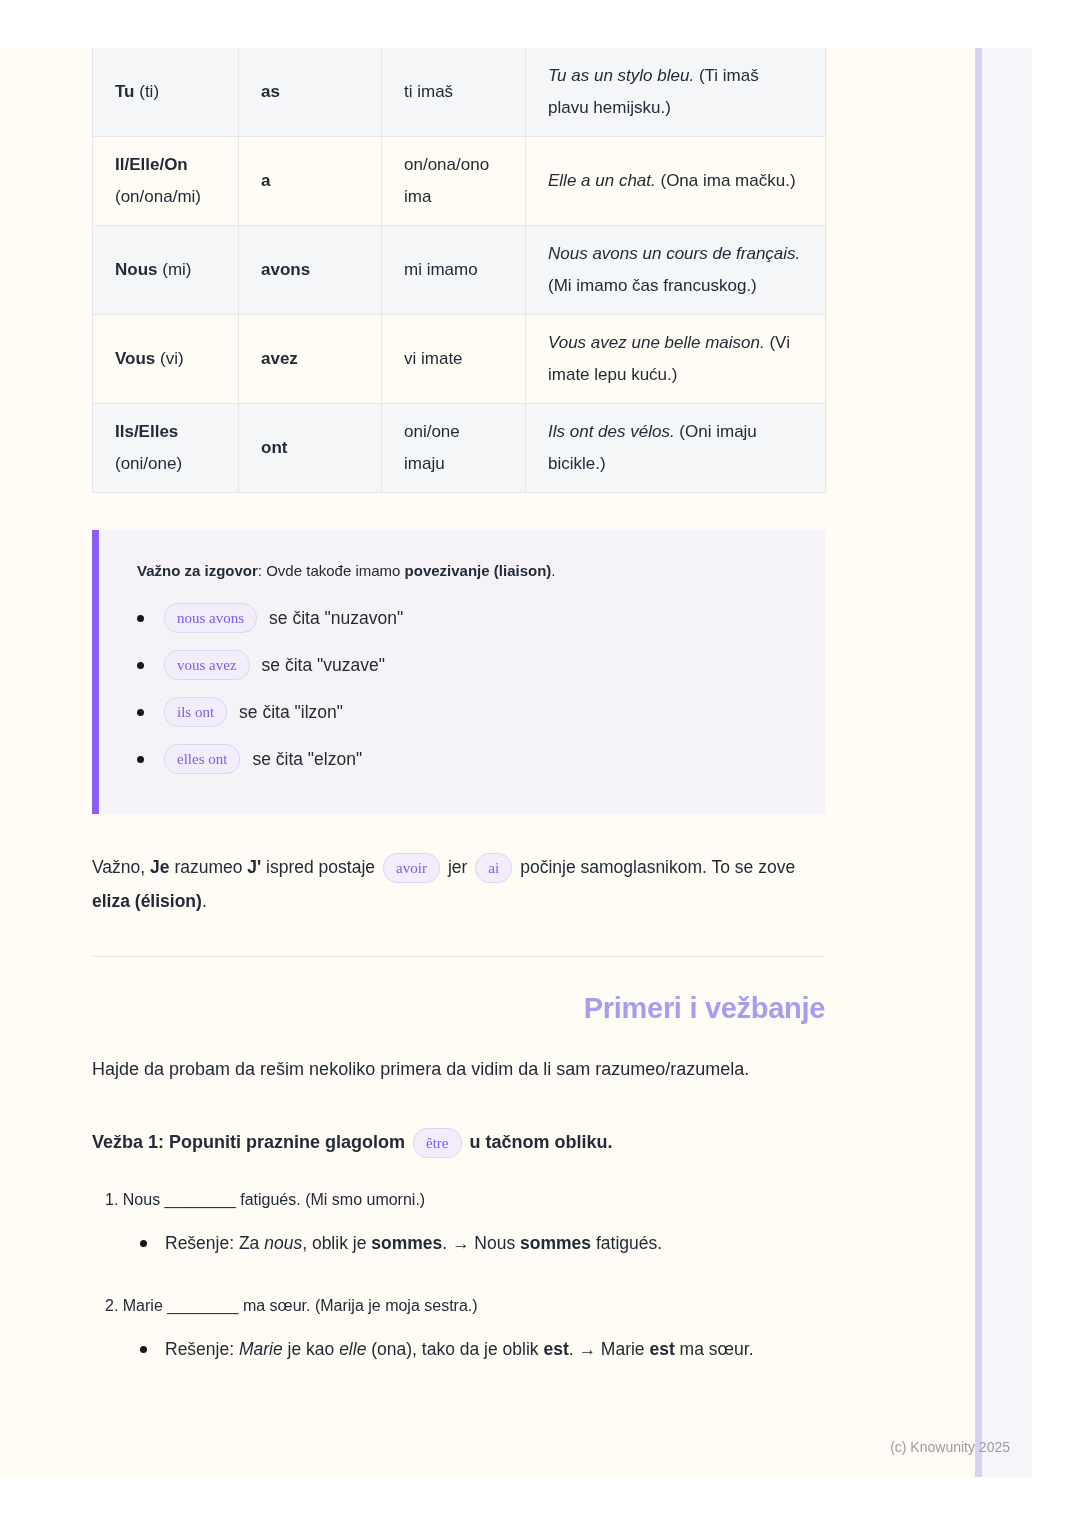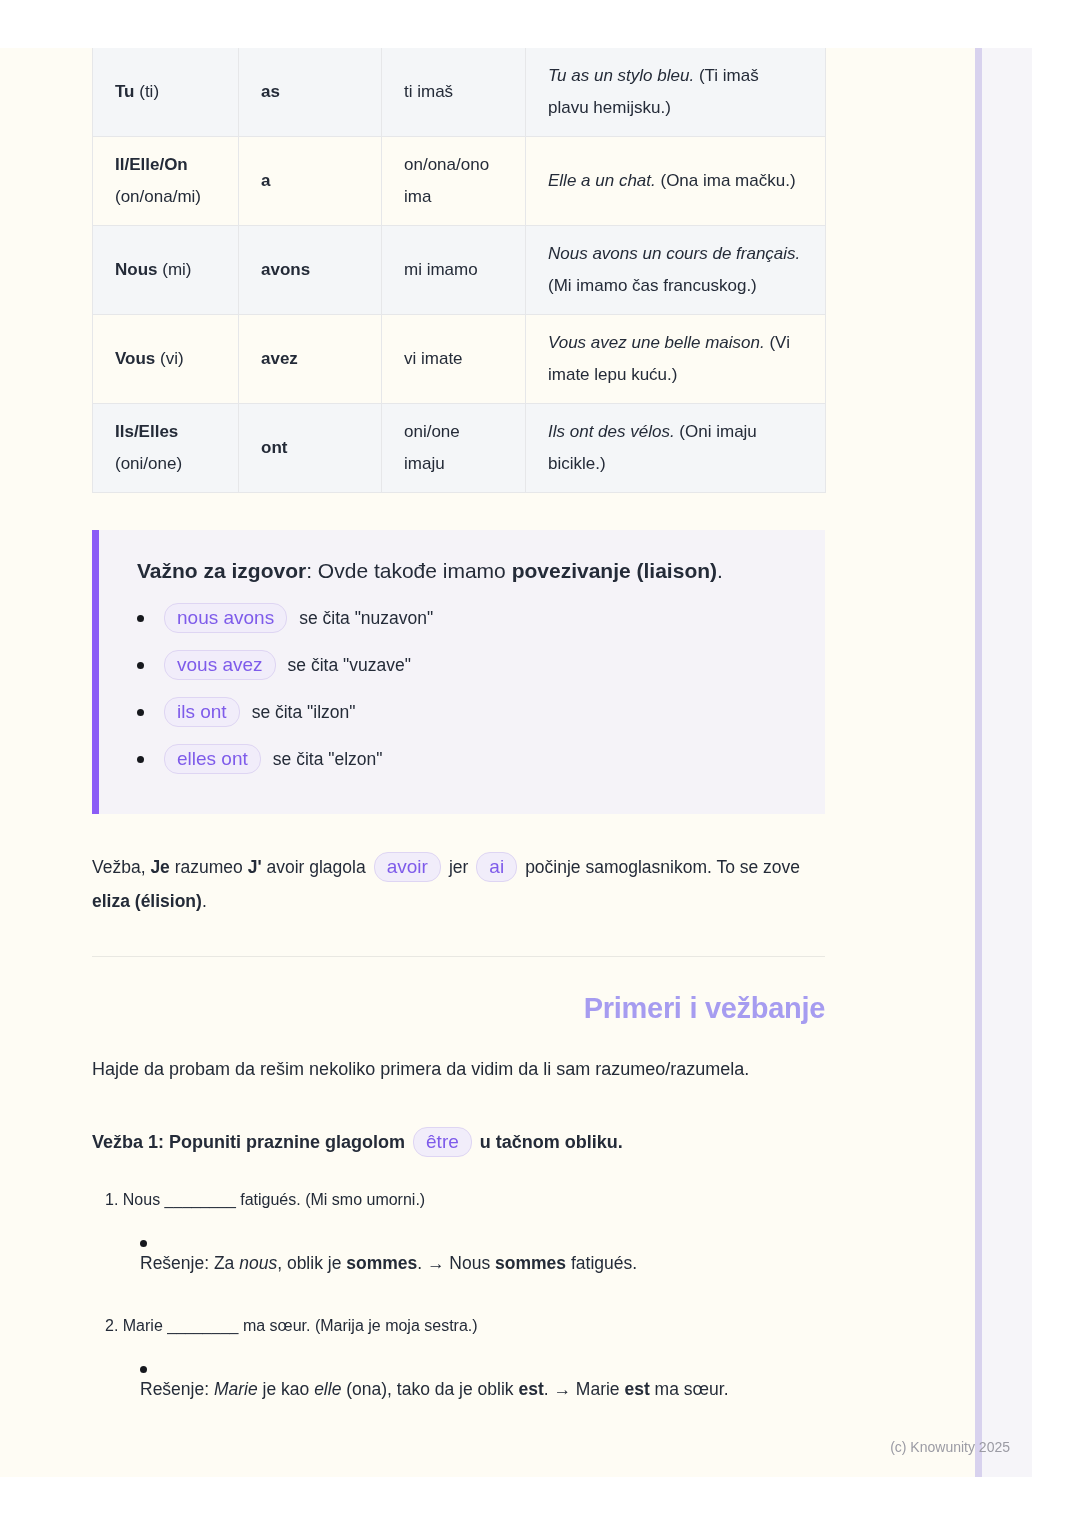--- a/index.html
+++ b/index.html
@@ -18,25 +18,25 @@
   .conj-table td { border:1px solid #e6e7e9; padding:12px 22px; vertical-align:middle;
                    font-size:17px; line-height:32px; color:#242b38; background:transparent; }
   .conj-table tr:first-child td { border-top:none; }
   .conj-table tr.stripe td { background:#f4f6f8; }
   .col-pronoun { width:146px; } .col-form { width:143px; } .col-meaning { width:144px; } .col-example { width:300px; }
   .b { font-weight:bold; } .i { font-style:italic; }
 
   
   .callout { margin-top:37px; width:733px; background:#f5f3f8; border-left:7px solid #8b5cf6;
              padding:26px 28px 40px 38px; }
-  .callout-title { font-size:21px; line-height:30px; }
+  .callout-title { font-size:15px; line-height:30px; }
   .callout-list { list-style:none; margin-top:6px; }
   .callout-item { display:flex; align-items:center; margin-top:17px; }
   .dot { flex:0 0 auto; width:7px; height:7px; border-radius:50%; background:#16181d; margin-right:20px; }
-  .chip { display:inline-block; font-family:Liberation Sans, sans-serif; font-size:19px;
+  .chip { display:inline-block; font-family:Liberation Serif, serif; font-size:15px;
           color:#7e5bea; background:#f1edfa; border:1px solid #ded5f3; border-radius:14px;
           padding:3px 12px; line-height:22px; white-space:nowrap; }
   .callout-item .chip { margin-right:12px; }
   .callout-item-text { font-size:17.5px; }
 
   .para { margin-top:36px; font-size:17.5px; line-height:34px; }
   .para .chip { margin:0 8px; vertical-align:baseline; }
 
   .divider { margin-top:38px; border:none; border-top:1px solid #e9e8e2; width:733px; }
 
@@ -44,21 +44,21 @@
 
   .intro { margin-top:27px; font-size:18px; line-height:34px; text-align:justify; }
 
   .exercise-title { margin-top:40px; font-size:18px; line-height:32px; font-weight:bold; }
   .exercise-title .chip { margin:0 8px; font-weight:normal; }
 
   .exercise-list { margin-top:28px; list-style:none; }
   .exercise-item { margin-top:32px; }
   .exercise-item:first-child { margin-top:0; }
   .exercise-q { font-size:16px; line-height:28px; padding-left:13px; }
-  .solution { display:flex; margin-top:13px; margin-left:48px;flex-direction:column; }
+  .solution { display:flex; margin-top:13px; margin-left:48px; }
   .solution .dot { margin-top:13px; margin-right:18px; }
   .solution-text { font-size:17.5px; line-height:33px; }
 
   .copyright { position:absolute; left:0; top:1439px; width:1010px; text-align:right;
                font-size:14px; color:#9b9ba4; z-index:5; }
 </style>
 </head>
 <body>
 
 <div class="screen">
@@ -120,21 +120,21 @@
               <span class="callout-item-text">se čita "ilzon"</span>
             </li>
           <li class="callout-item">
               <span class="dot"></span>
               <span class="chip">elles ont</span>
               <span class="callout-item-text">se čita "elzon"</span>
             </li>
         </ul>
       </div>
 
-      <p class="para"><span>Vežba, </span><span class="b">Je</span><span> razumeo </span><span class="b">J'</span><span> avoir glagola</span><span class="chip">avoir</span><span>jer</span><span class="chip">ai</span><span>počinje samoglasnikom. To se zove </span><span class="b">eliza (élision)</span><span>.</span></p>
+      <p class="para"><span>Važno, </span><span class="b">Je</span><span> razumeo </span><span class="b">J'</span><span> ispred postaje</span><span class="chip">avoir</span><span>jer</span><span class="chip">ai</span><span>počinje samoglasnikom. To se zove </span><span class="b">eliza (élision)</span><span>.</span></p>
 
       <hr class="divider">
 
       <h2 class="section-heading">Primeri i vežbanje</h2>
 
       <p class="intro">Hajde da probam da rešim nekoliko primera da vidim da li sam razumeo/razumela.</p>
 
       <div class="exercise-title"><span class="b">Vežba 1: Popuniti praznine glagolom</span><span class="chip">être</span><span class="b">u tačnom obliku.</span></div>
 
       <ol class="exercise-list">

